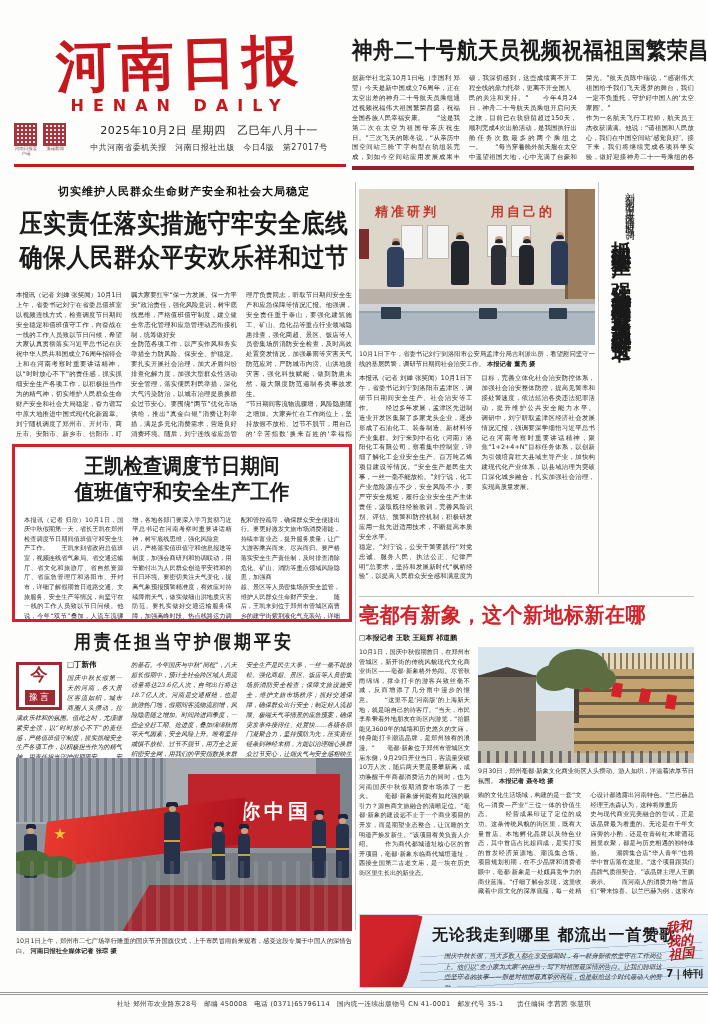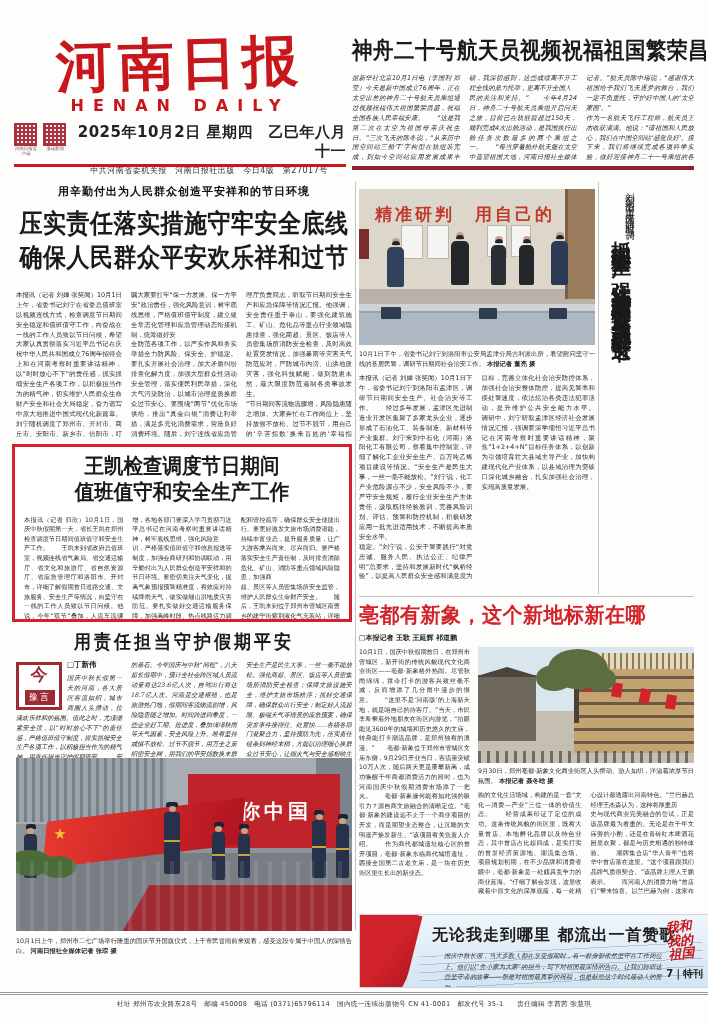--- a/index.html
+++ b/index.html
@@ -22,37 +22,37 @@
              transform:rotate(-1.5deg); }
   .m-sub { color:#c8161d; font-size:16px; letter-spacing:9px; text-align:center; margin-top:3px; font-weight:bold; }
   .m-row { display:flex; align-items:flex-start; margin-top:8px; }
   .qr { width:23px; height:23px; margin-right:5px;
         background-image:
           repeating-linear-gradient(0deg, #a8323e 0 2px, rgba(0,0,0,0) 2px 4px),
           repeating-linear-gradient(90deg, #a8323e 0 2px, #f7eced 2px 4px);
         border:1px solid #a8323e; }
   .qr-label { font-size:4.5px; color:#8a4a50; text-align:center; width:24px; margin-right:5px; }
   .m-dates { flex:1; text-align:center; }
-  .m-date1 { font-size:15px; font-weight:bold; color:#222; letter-spacing:0.5px;text-align:right; }
+  .m-date1 { font-size:11px; font-weight:normal; color:#222; letter-spacing:0.5px; }
   .m-date2 { font-size:8px; color:#333; margin-top:4px; letter-spacing:0.5px; }
   .rule-red { background:#c8161d; }
   .rule-darkred { background:#8e2130; }
 
   
   .sz-head { font-size:20.5px; font-weight:900; text-align:center; letter-spacing:0.5px;
              transform:scaleY(1.12); transform-origin:top; white-space:nowrap; }
   .kicker { font-size:11px; font-weight:bold; text-align:center; letter-spacing:1px; color:#111; }
   .h1line { font-size:23px; font-weight:900; text-align:center; line-height:1.28;
             letter-spacing:0.5px; transform:scaleY(1.12); transform-origin:top; white-space:nowrap; }
 
   
   .scene1 { width:236px; height:156px; overflow:hidden; position:relative;
             background:linear-gradient(#ddd6cb 0 64%, #b8b2a8 64% 74%, #cfd3d6 74%); }
   .s1-door { position:absolute; right:0; top:0; width:30px; height:110px; background:#9b7c5c; border-left:3px solid #7a5f44; }
-  .s1-banner { position:absolute; top:14px; color:#c0392b; font-weight:bold; font-size:17px; letter-spacing:3px; font-family:"DejaVu Serif",serif; }
+  .s1-banner { position:absolute; top:14px; color:#c0392b; font-weight:bold; font-size:13px; letter-spacing:3px; font-family:"DejaVu Serif",serif; }
   .s1-board { position:absolute; background:#f4f4f2; border:1px solid #b9b5ad; }
   .person { position:absolute; }
   .p-head { width:8px; height:8px; border-radius:50%; background:#c9a189; margin:0 auto; }
   .p-hair { width:8px; height:4px; border-radius:4px 4px 0 0; background:#23262b; margin:0 auto; margin-bottom:-7px; position:relative; z-index:2;}
   .p-body { width:16px; height:34px; border-radius:5px 5px 2px 2px; margin-top:1px; }
   .s1-desk { position:absolute; background:#aeb8c2; border-top:2px solid #97a2ad; }
   .s1-mon { position:absolute; background:#2e3e4e; border-radius:1px; }
   .caption { font-size:6.3px; line-height:1.6; color:#2a2a2a; text-align:justify; }
   .credit { font-weight:bold; }
 
@@ -147,33 +147,33 @@
       <div class="m-dates">
         <div class="m-date1">2025年10月2日 星期四　乙巳年八月十一</div>
         <div class="m-date2">中共河南省委机关报　河南日报社出版　今日4版　第27017号</div>
       </div>
     </div>
   </div>
   <div class="abs rule-red" style="left:14px; top:164px; width:332px; height:3px;"></div>
 
   <div class="abs" style="left:352px; top:34px; width:342px;">
     <div class="sz-head">神舟二十号航天员视频祝福祖国繁荣昌盛</div>
-    <div class="cols3 smalltext" style="height:98px; margin-top:12px;font-style:italic;">
+    <div class="cols3 smalltext" style="height:98px; margin-top:12px;">
       <p>据新华社北京10月1日电（李国利 郑莹）今天是新中国成立76周年，正在太空出差的神舟二十号航天员乘组通过视频祝福伟大祖国繁荣昌盛，祝福全国各族人民幸福安康。　　“这是我第二次在太空为祖国母亲庆祝生日。”三次飞天的陈冬说，“从亲历中国空间站三舱‘T’字构型在轨组装完成，到如今空间站应用发展成果丰硕，我深切感到，这些成绩离不开工程全线的鼎力托举，更离不开全国人</p>
-      <p>民的关注和支持。”　　今年4月24日，神舟二十号航天员乘组开启问天之旅，目前已在轨驻留超过150天，顺利完成4次出舱活动，是我国执行出舱任务次数最多的两个乘组之一。　　“每当穿着舱外航天服在太空中遥望祖国大地，河南日报社全媒体记者。”航天员陈中瑞说，“感谢伟大祖国给予我们飞天逐梦的舞台，我们一定不负重托，守护好中国人的‘太空家园’。”</p>
+      <p>民的关注和支持。”　　今年4月24日，神舟二十号航天员乘组开启问天之旅，目前已在轨驻留超过150天，顺利完成4次出舱活动，是我国执行出舱任务次数最多的两个乘组之一。　　“每当穿着舱外航天服在太空中遥望祖国大地，心中充满了自豪和荣光。”航天员陈中瑞说，“感谢伟大祖国给予我们飞天逐梦的舞台，我们一定不负重托，守护好中国人的‘太空家园’。”</p>
       <p>作为一名航天飞行工程师，航天员王杰收获满满。他说：“请祖国和人民放心，我们在中国空间站‘感觉良好’。接下来，我们将继续完成各项科学实验，做好迎接神舟二十一号乘组的各项准备，圆满完成神舟家族太空接力中属于我们的这一棒。”　　“我爱你，中国！”中国空间站经过首都北京上空时，他们深情地说，“我们在中国空间站，祝福伟大的祖国国泰民安、繁荣昌盛。”</p>
     </div>
   </div>
   <div class="abs rule-darkred" style="left:352px; top:166px; width:342px; height:4px;"></div>
 
   <div class="abs hairline-v" style="left:355px; top:182px; height:748px;"></div>
   <div class="abs hairline-v" style="left:598px; top:182px; height:412px;"></div>
 
   <div class="abs" style="left:16px; top:184px; width:336px;">
-    <div class="kicker">用辛勤付出为人民群众创造平安祥和的节日环境</div>
+    <div class="kicker">切实维护人民群众生命财产安全和社会大局稳定</div>
     <div style="margin-top:8px;">
       <div class="h1line">压实责任落实措施守牢安全底线</div>
       <div class="h1line" style="margin-top:5px;">确保人民群众平安欢乐祥和过节</div>
     </div>
     <div class="cols3 smalltext" style="height:152px; margin-top:20px;">
       <p>本报讯（记者 刘婵 张笑闻）10月1日上午，省委书记刘宁在省委总值班室以视频连线方式，检查调度节日期间安全稳定和值班值守工作，向奋战在一线的工作人员致以节日问候，希望大家认真贯彻落实习近平总书记在庆祝中华人民共和国成立76周年招待会上和在河南考察时重要讲话精神，以“时时放心不下”的责任感，抓实抓细安全生产各项工作，以积极担当作为的精气神，切实维护人民群众生命财产安全和社会大局稳定，奋力谱写中原大地推进中国式现代化新篇章。　　刘宁随机调度了郑州市、开封市、商丘市、安阳市、新乡市、信阳市，叮嘱大家要扛牢“保一方发展、保一方平安”政治责任，强化风险意识，树牢底线思维，严格值班值守制度，建立健全常态化管理和应急管理动态衔接机制，统筹做好安</p>
       <p>全防范各项工作，以严实作风和务实举措全力防风险、保安全、护稳定。要扎实开展社会治理，加大矛盾纠纷排查化解力度，加强大型群众性活动安全管理，落实便民利民举措，深化大气污染防治，以城市治理提质换群众过节安心。要围绕“两节”优化市场供给，推出“真金白银”消费让利举措，满足多元化消费需求，营造良好消费环境。随后，刘宁连线省应急管理厅负责同志，听取节日期间安全生产和应急保障等情况汇报。他强调，安全责任重于泰山，要强化建筑施工、矿山、危化品等重点行业领域隐患排查，强化商超、景区、饭店等人员密集场所消防安全检查，及时高效处置突发情况，加强暴雨等灾害天气防范应对，严防城市内涝、山洪地质灾害，强化科技赋能，做到防患未然，最大限度防范遏制各类事故发生。</p>
       <p>“节日期间客流物流骤增，风险隐患随之增加。大家奔忙在工作岗位上，坚持放假不放松、过节不脱节，用自己的‘辛苦指数’换来百姓的‘幸福指数’。”刘宁说，要深化文旅融合，保障文旅设施安全，维护文旅市场秩序，引导规范合规经营，不断提升游客满意度和获得感。要抓好交通保障，加强路警协调联动，强化重点路段、重点时段巡查巡护，优化道路客运组织和出行信息发布，确保群众出行安全。要抓紧“三秋”生产，抢抓降雨间隙窗口期，组织农户科学分类开展抢收，完善烘干收储服务和技术指导，确保颗粒归仓。要务实作风建设，巩固拓展深入贯彻中央八项规定精神学习教育成果，严防违规吃喝等问题反弹回潮，营造风清气正的节日氛围。　　省领导张巍、安伟、陈星参加。</p>
     </div>
   </div>

